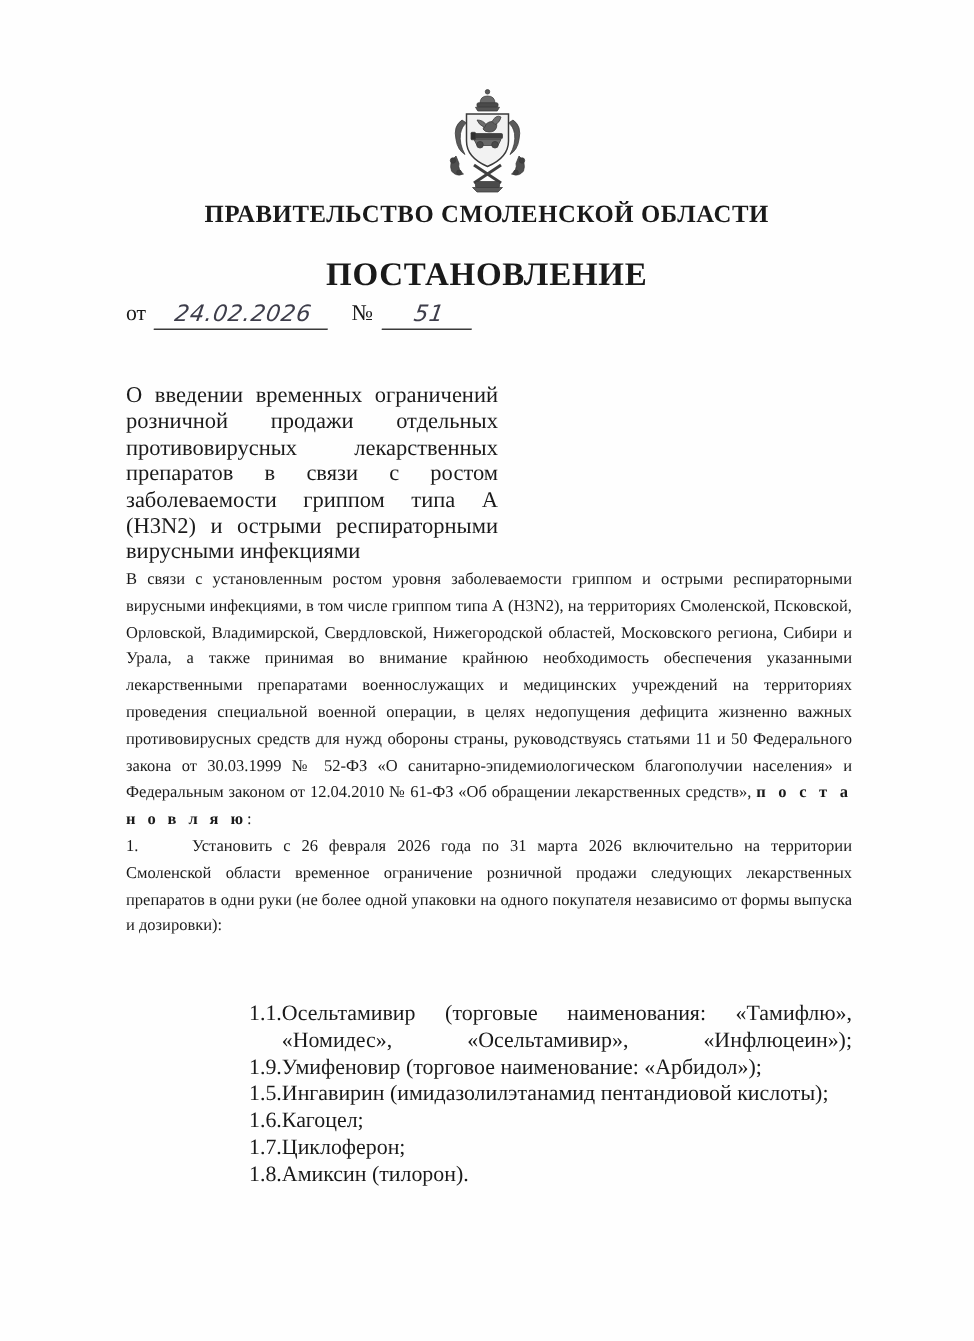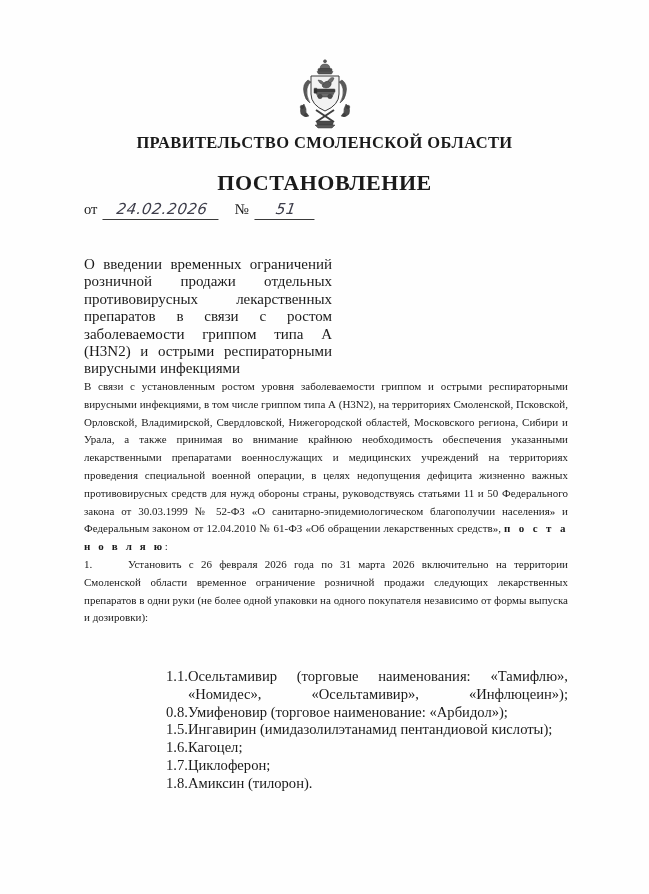--- a/index.html
+++ b/index.html
@@ -217,21 +217,21 @@
   <div class="sublist">
 
     <div class="sub-item justify-full">
       <span class="sub-num">1.1.</span>
       <span class="sub-text">Осельтамивир (торговые наименования: «Тамифлю», «Номидес», «Осельтамивир», «Инфлюцеин»);</span>
     </div>
 
 
 
     <div class="sub-item">
-      <span class="sub-num">0.8.</span>
+      <span class="sub-num">1.9.</span>
       <span class="sub-text">Умифеновир (торговое наименование: «Арбидол»);</span>
     </div>
 
     <div class="sub-item">
       <span class="sub-num">1.5.</span>
       <span class="sub-text">Ингавирин (имидазолилэтанамид пентандиовой кислоты);</span>
     </div>
 
     <div class="sub-item">
       <span class="sub-num">1.6.</span>

